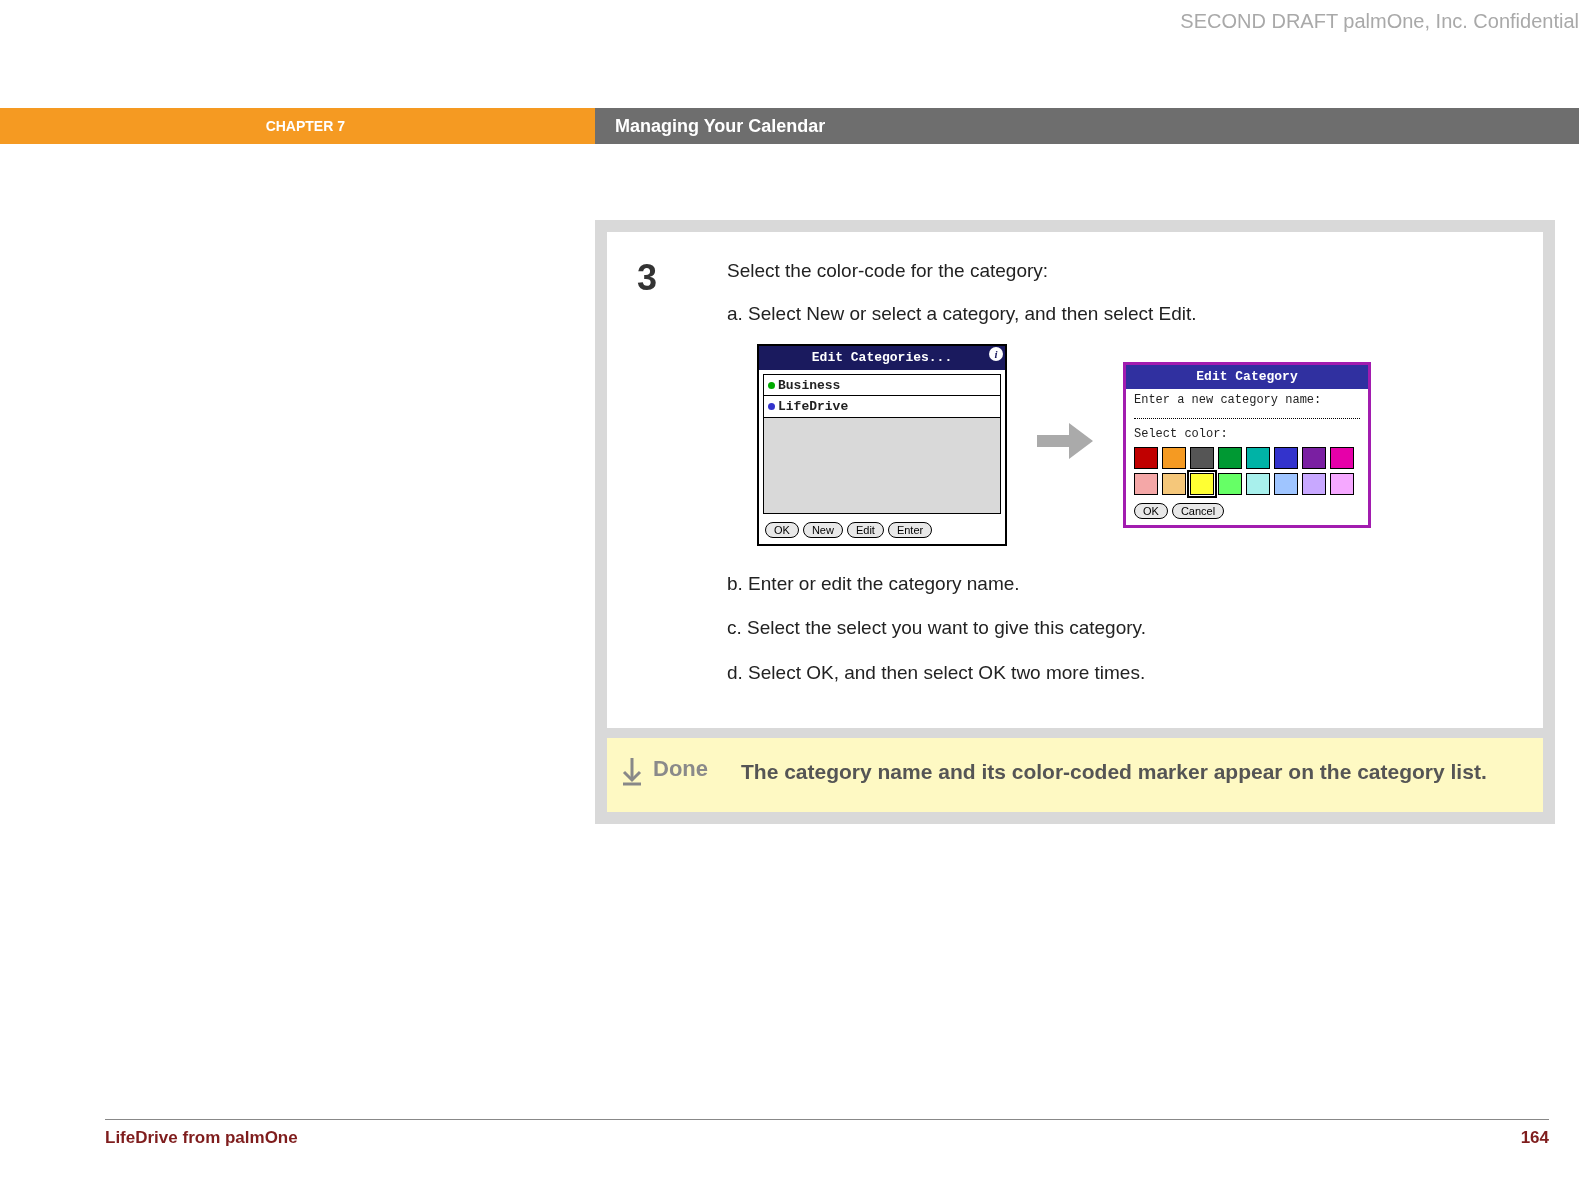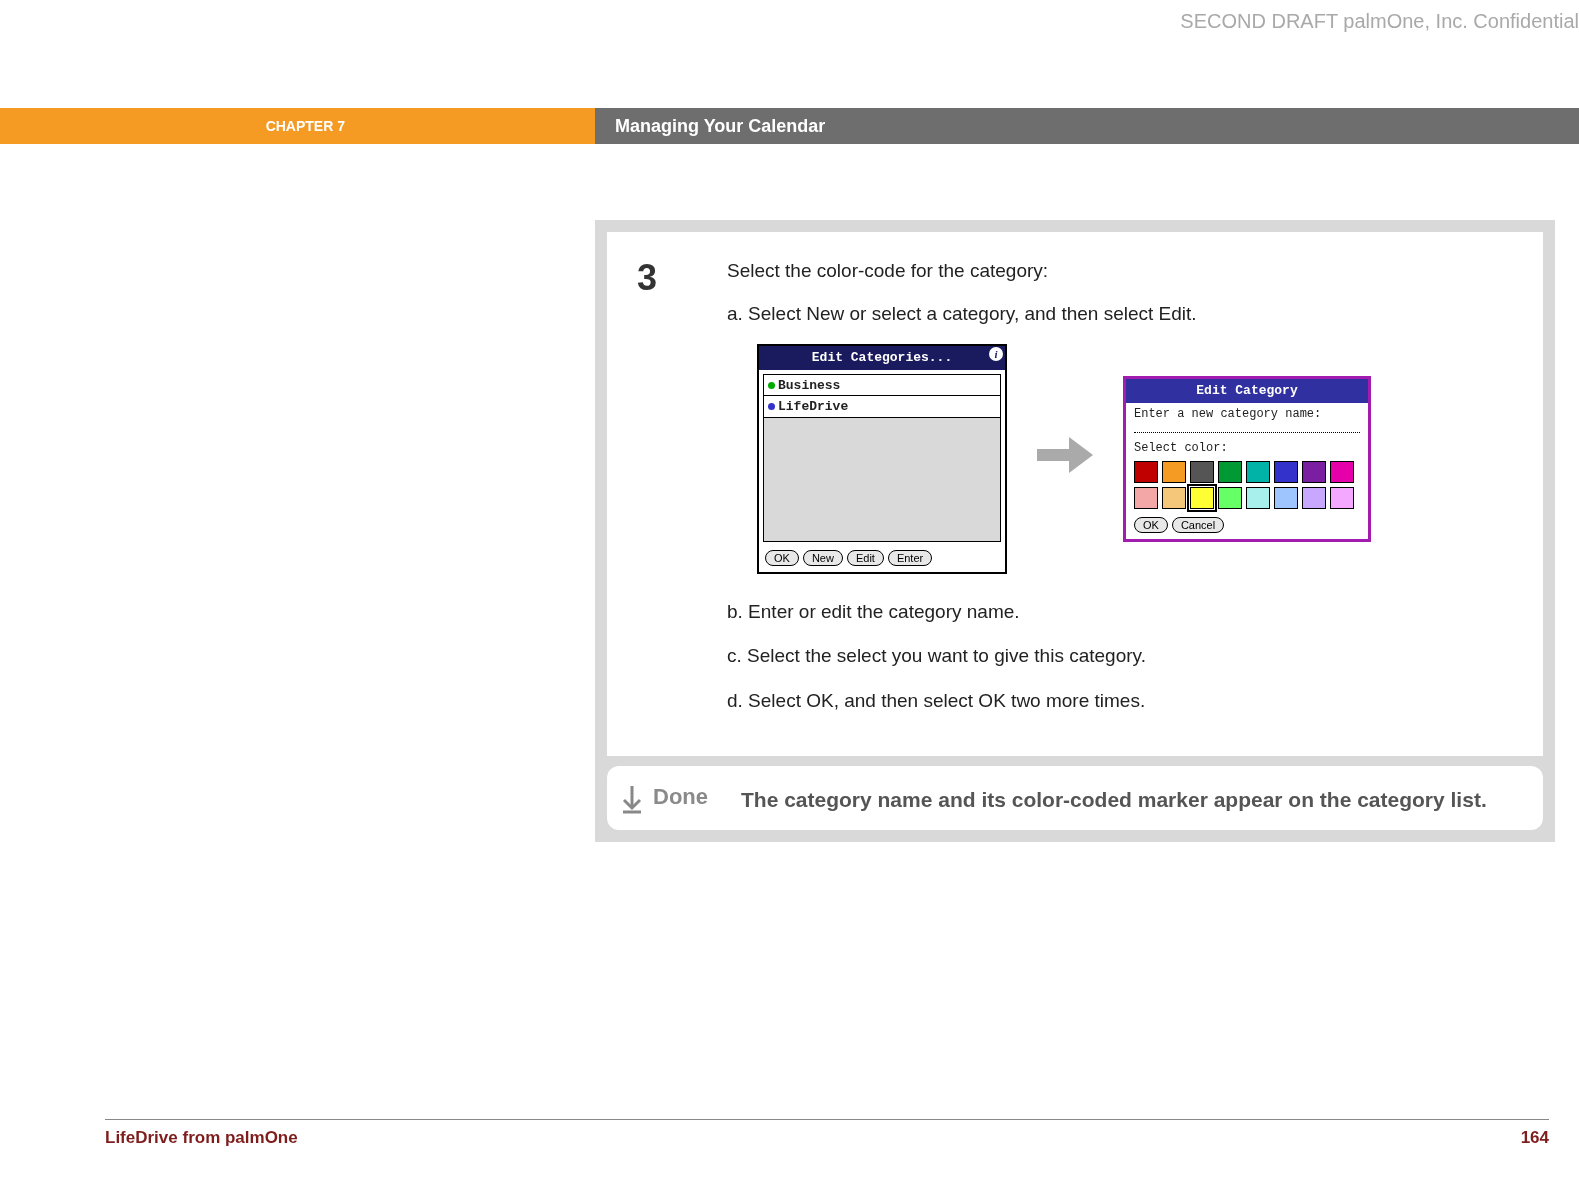--- a/index.html
+++ b/index.html
@@ -114,21 +114,21 @@
     font-family: Georgia, serif;
     font-weight: bold;
     font-size: 11px;
     line-height: 14px;
     text-align: center;
     font-style: italic;
   }
   .dlg1-list {
     border: 1px solid #000;
     margin: 4px;
-    height: 168px;
+    height: 140px;
     background: #d9d9d9;
   }
   .dlg1-item {
     background: #fff;
     padding: 1px 4px 0 4px;
     font-weight: bold;
     border-bottom: 1px solid #000;
     display: flex;
     align-items: center;
   }
@@ -194,26 +194,25 @@
     margin: 4px 0 8px 0;
   }
   .swatch {
     width: 24px; height: 22px;
     border: 1px solid #000;
   }
   .swatch.sel { outline: 2px solid #000; outline-offset: 1px; }
   .dlg2-btns { display: flex; gap: 4px; }
   
   .done-row {
-    background: #ffffff;
-    display: flex;
-    padding: 18px 30px 12px 14px;
+    background: #fef9c3;
+    display: flex;
+    padding: 18px 30px 22px 14px;
     margin-top: 10px;
     align-items: flex-start;
-    border-radius: 12px;
   }
   .done-icon {
     color: #888;
     width: 28px;
     flex-shrink: 0;
     margin-right: 4px;
     margin-top: 2px;
   }
   .done-icon svg { width: 22px; height: 28px; }
   .done-label {

